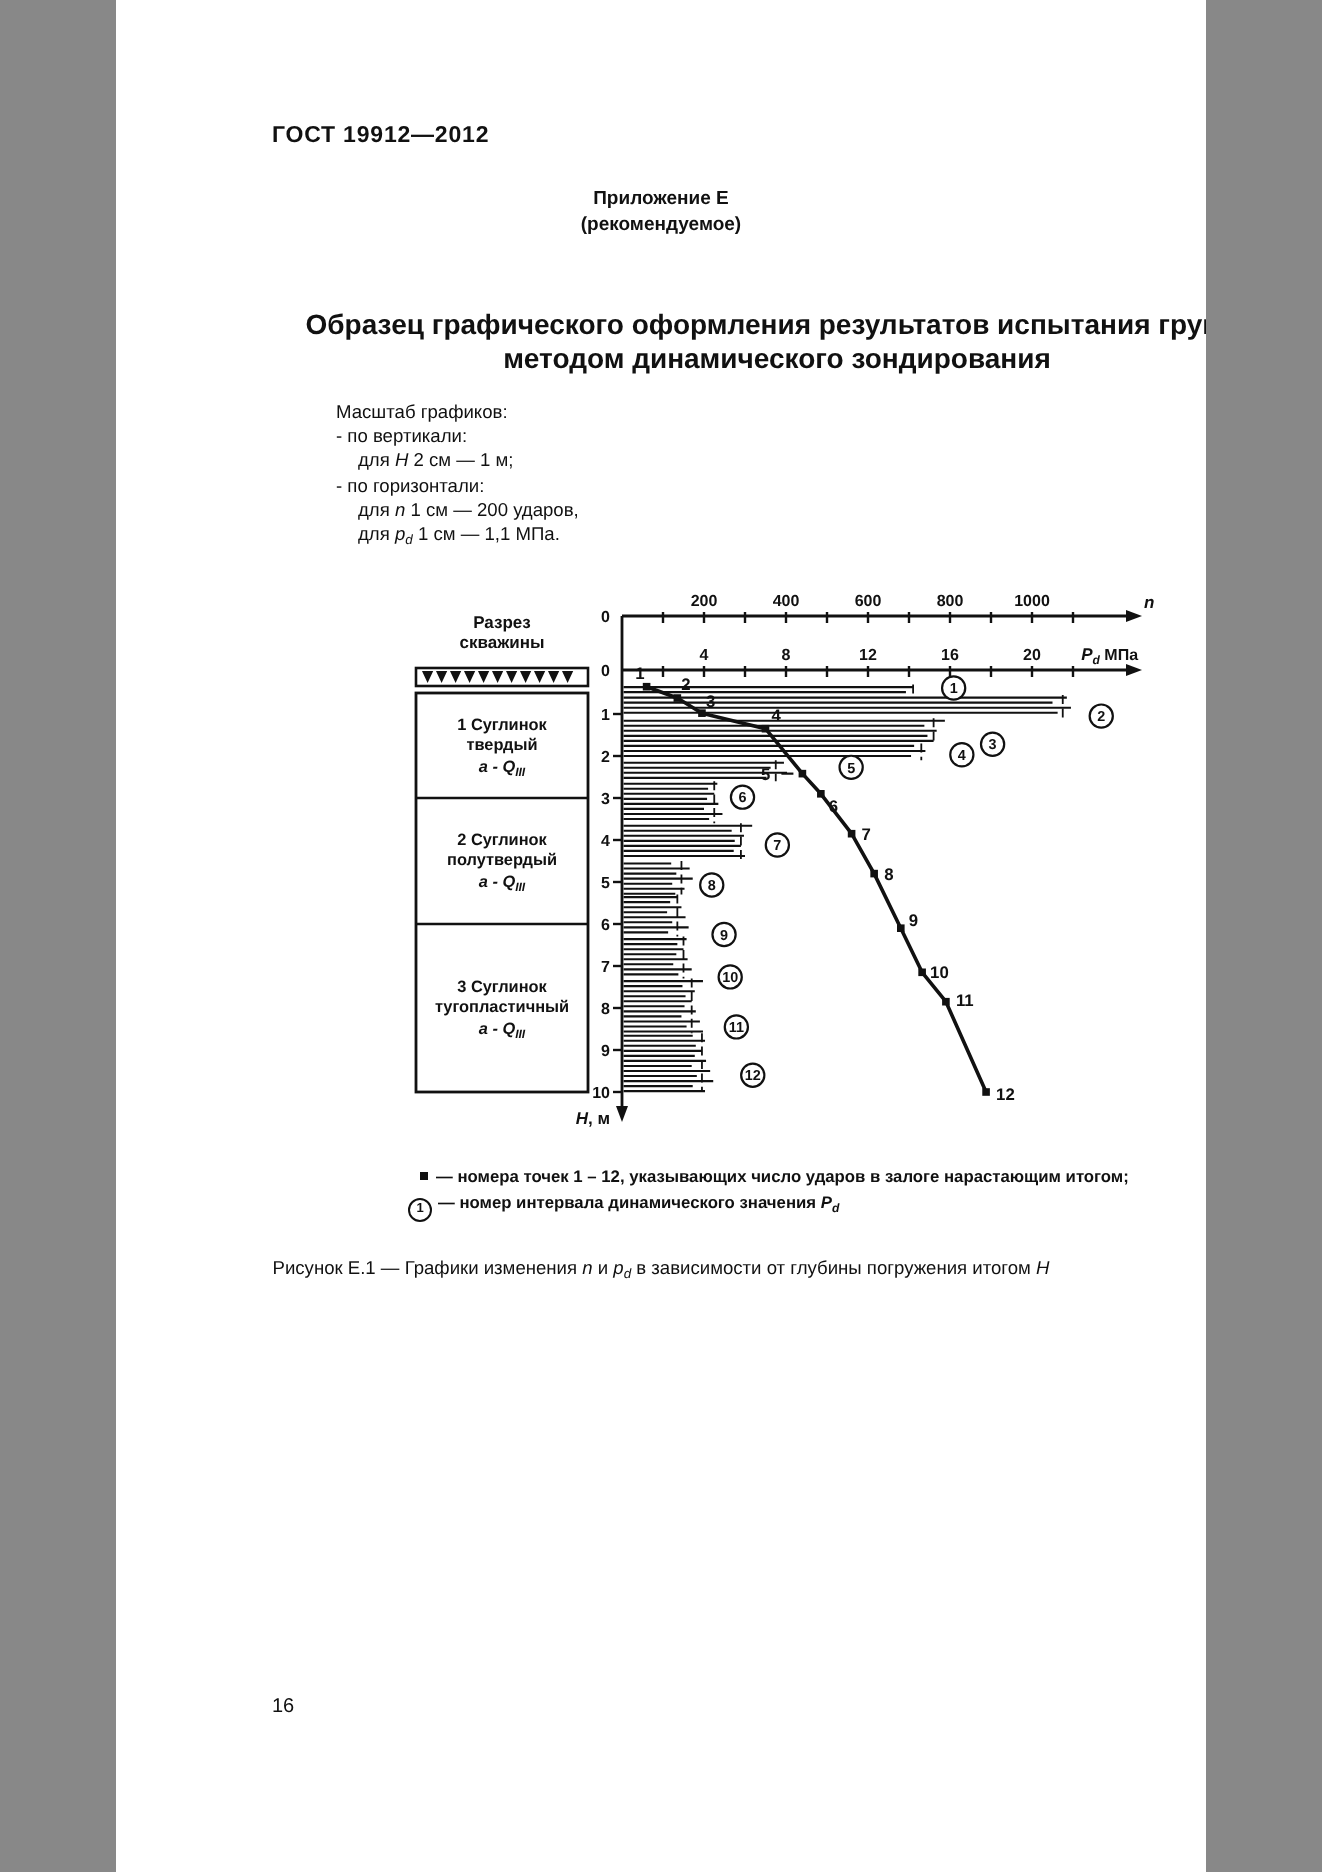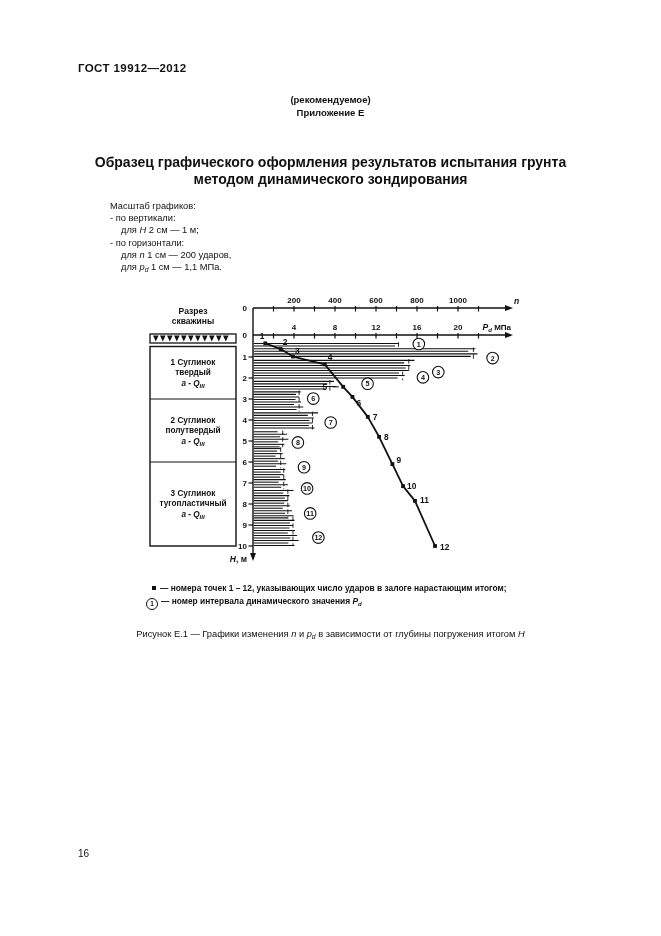--- a/index.html
+++ b/index.html
@@ -1,18 +1,18 @@
 <!DOCTYPE html>
 <html><head>
 <meta charset="utf-8">
 <style>
   html,body{margin:0;padding:0;background:#888;}
   .page{
     position:relative;
-    width:661px;height:936px;
+    width:545px;height:936px;
     margin:0 auto;
     background:#ffffff;
     font-family:"Liberation Sans",sans-serif;
     color:#111;
     overflow:hidden;
   }
   .doc-number{
     position:absolute;left:78px;top:62px;
     font-size:11.5px;font-weight:bold;letter-spacing:.4px;
   }
@@ -56,22 +56,22 @@
   .sub{font-size:.72em;position:relative;top:.28em;}
 </style>
 </head>
 <body>
 
 <div class="page">
 
   <div class="doc-number">ГОСТ 19912—2012</div>
 
   <div class="annex">
+    <div>Приложение Е</div>
     <div>(рекомендуемое)</div>
-    <div>Приложение Е</div>
   </div>
 
   <div class="title">Образец графического оформления результатов испытания грунта методом динамического зондирования</div>
 
   <div class="scale">
     <div class="s-line"><span>Масштаб графиков:</span></div>
     <div class="s-line"><span>- по вертикали:</span></div>
     <div class="s-line indent"><span>для </span><span class="it">Н</span><span> 2 см — 1 м;</span></div>
     <div class="s-line"><span>- по горизонтали:</span></div>
     <div class="s-line indent"><span>для </span><span class="it">n</span><span> 1 см — 200 ударов,</span></div>

